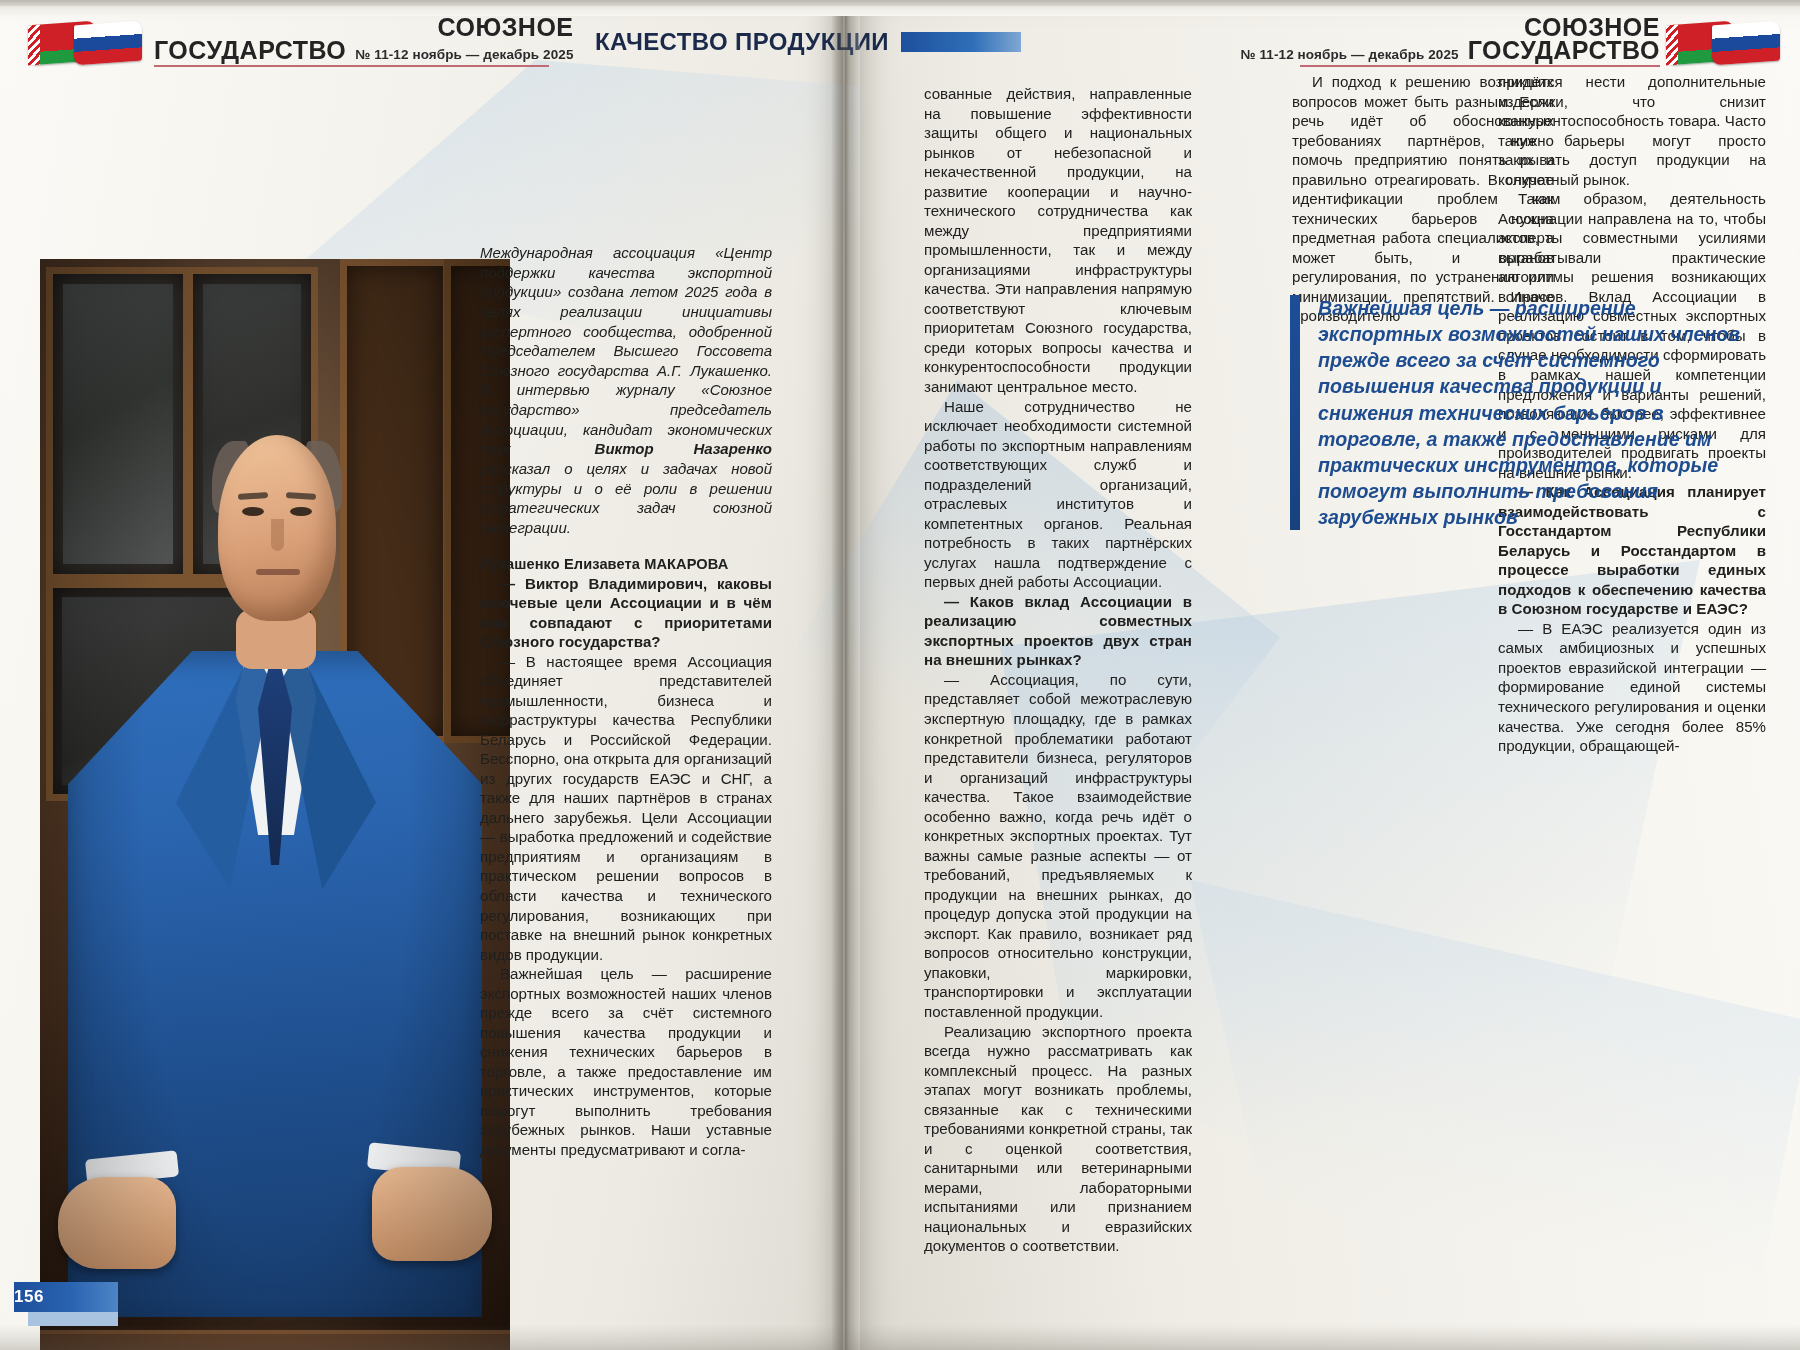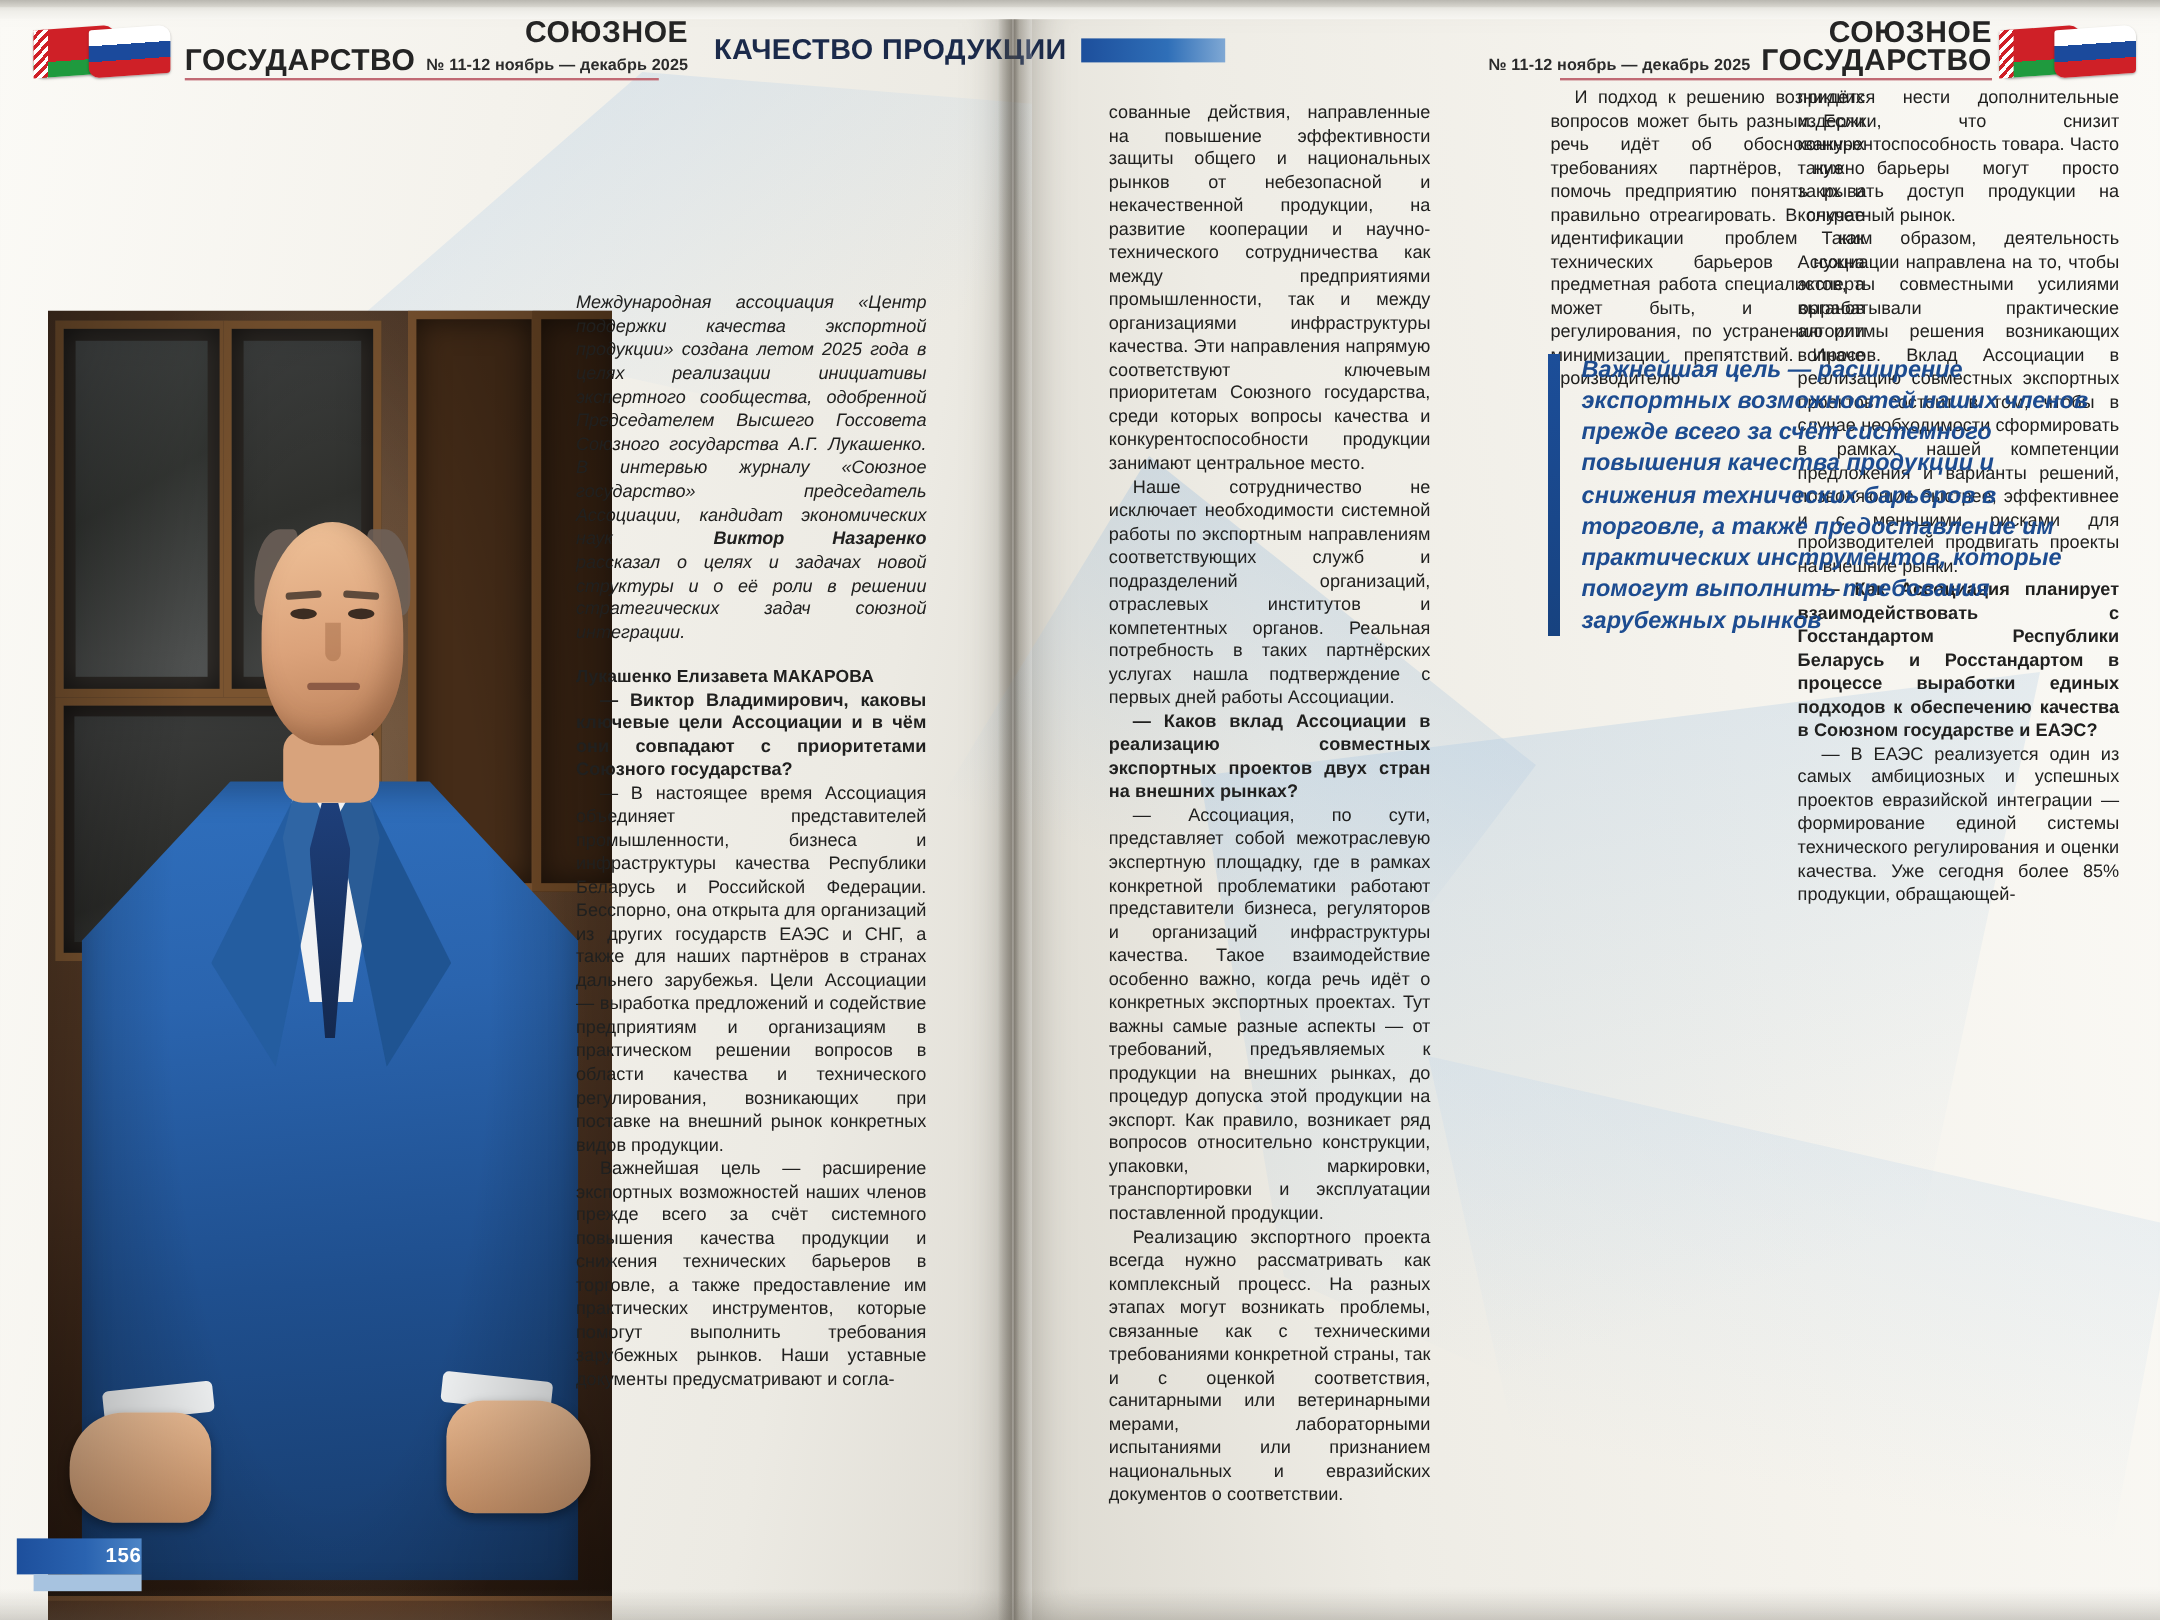--- a/index.html
+++ b/index.html
@@ -174,21 +174,21 @@
 
   
   #pullquote{position:absolute;left:1290px;top:295px;width:470px;z-index:6;display:flex;}
   #pullquote .bar{flex:0 0 auto;width:10px;background:linear-gradient(180deg,#1c4e99,#17427f);margin-right:18px;}
   #pullquote .pq-text{font-style:italic;font-weight:700;font-size:19.6px;line-height:1.335;color:#1d4c90;}
 
   
   #pagenum{position:absolute;left:14px;bottom:38px;z-index:9;}
   #pagenum .tab{position:relative;width:104px;height:30px;
     background:linear-gradient(90deg,#1d4f9c 0%,#2a63b0 55%,#4d85c6 100%);
-    display:flex;align-items:center;justify-content:flex-end;}
+    display:flex;align-items:center;justify-content:flex-start;}
   #pagenum .tab span{color:#fff;font-weight:700;font-size:17px;letter-spacing:.6px;}
   #pagenum .tab:after{content:"";position:absolute;left:14px;top:30px;width:90px;height:14px;
     background:#a7c3e0;}
 
   
   #bottom-shadow{position:absolute;left:0;bottom:0;width:1800px;height:26px;
     background:linear-gradient(180deg,rgba(255,255,255,0),rgba(120,116,106,.22));z-index:7;pointer-events:none;}
 </style>
 </head>
 <body>

